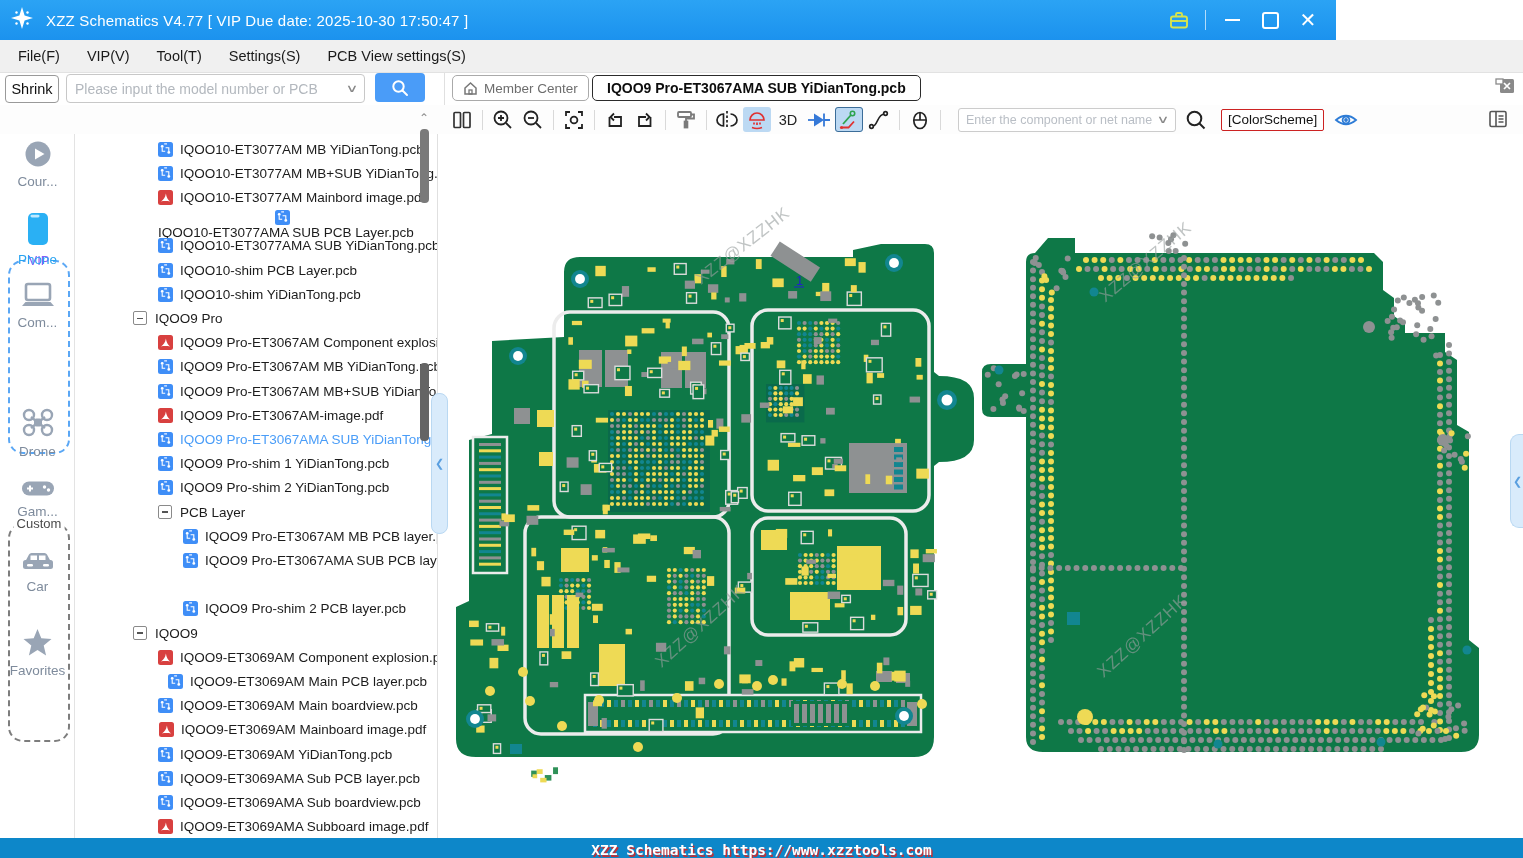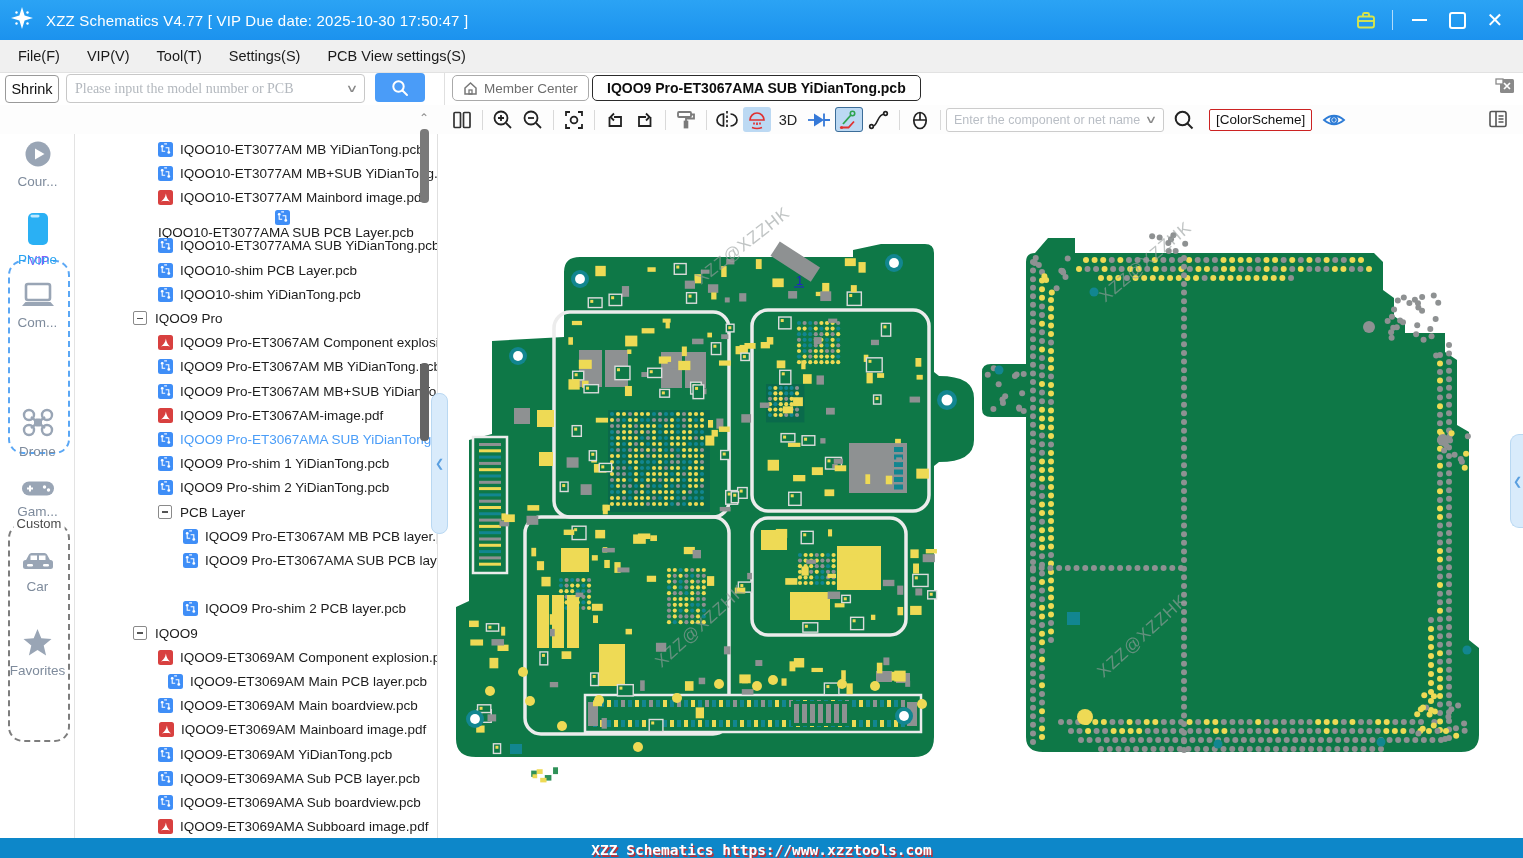--- a/index.html
+++ b/index.html
@@ -1,59 +1,59 @@
 <!DOCTYPE html>
 <html><head>
 <meta charset="utf-8">
 <style>
   html,body{margin:0;padding:0;width:1523px;height:858px;overflow:hidden;
     font-family:"Liberation Sans",sans-serif;background:#fff;position:relative}
   .abs{position:absolute}
   
-  #titlebar{left:0;top:0;width:1523px;height:40px;background:linear-gradient(180deg,#2ba3f4,#1b92ee);
+  #titlebar{left:0;top:0;width:1336px;height:40px;background:linear-gradient(180deg,#2ba3f4,#1b92ee);
     display:flex;align-items:center;color:#fff}
   #app-icon{margin:0 12px 0 10px}
   #title-text{font-size:15px;letter-spacing:.2px}
   #win-controls{position:absolute;right:0;top:0;height:40px;display:flex;align-items:center;gap:14px;padding-right:16px}
   .winbtn{display:flex;align-items:center;justify-content:center;width:24px;height:24px;cursor:default}
   #win-divider{width:1px;height:20px;background:rgba(255,255,255,.65)}
   #min-glyph{width:15px;height:2px;background:#fff}
   #max-glyph{width:13px;height:13px;border:2px solid #fff;border-radius:3px}
   #close-glyph{font-size:20px;line-height:20px;font-weight:400}
   
   #menubar{left:0;top:40px;width:1523px;height:33px;background:#f0f0f0;border-bottom:1px solid #e2e2e2;
     display:flex;align-items:center;gap:27px;padding-left:18px;box-sizing:border-box}
   .menu-item{font-size:14.5px;color:#1a1a1a}
   
   #subheader{left:0;top:73px;width:1523px;height:32px;background:#fff;border-bottom:1px solid #e3e3e3}
   #shrink-btn{left:5px;top:2px;width:52px;height:26px;border:1px solid #9a9a9a;border-radius:4px;
     display:flex;align-items:center;justify-content:center;font-size:14.5px;color:#111;background:#fff}
   #model-search{left:66px;top:1px;width:297px;height:27px;border:1px solid #c8c8c8;border-radius:4px;
     display:flex;align-items:center;background:#fff}
-  #model-search input{border:none;outline:none;flex:1;font-size:14px;padding:0 8px;color:#333;background:transparent;font-family:Liberation Serif, serif}
+  #model-search input{border:none;outline:none;flex:1;font-size:14px;padding:0 8px;color:#333;background:transparent;font-family:Liberation Sans, sans-serif}
   #model-search input::placeholder{color:#b3b8be}
   .chev{color:#888;font-size:11px;margin-right:8px;transform:scaleX(1.6)}
   #search-btn{left:375px;top:0px;width:50px;height:29px;background:#4a9cf8;border-radius:4px;
     display:flex;align-items:center;justify-content:center}
   #hdr-divider{left:444px;top:0;width:1px;height:32px;background:#e0e0e0}
   #member-btn{left:452px;top:2px;height:24px;padding:0 10px;border:1px solid #aaa;border-radius:5px;
     display:flex;align-items:center;gap:6px;font-size:13.5px;color:#6d6d6d;background:#fff}
   #active-tab{left:592px;top:2px;height:24px;padding:0 14px;border:1.6px solid #2b2b2b;border-radius:5px;
     display:flex;align-items:center;font-size:14px;font-weight:bold;color:#0d0d0d;background:#fff}
   #close-pane{left:1494px;top:4px}
   
   #toolbar{left:0;top:105px;width:1523px;height:29px;background:#fdfdfd;border-bottom:1px solid #e4e4e4;
     display:flex;align-items:center}
   #toolbar .lead{width:447px;flex:0 0 auto}
   .tbtn{width:28px;height:25px;display:flex;align-items:center;justify-content:center;border-radius:3px;margin:0 1px;flex:0 0 auto}
   .tbtn.sel{background:#bcd9f3}
   .tbtn.selb{background:#bcd9f3;outline:1.4px solid #3c6d99;outline-offset:-1px}
   .tdiv{width:1px;height:20px;background:#d9d9d9;margin:0 5px;flex:0 0 auto}
   #threed-btn{font-size:14.5px;color:#222;width:30px}
-  #net-search{width:216px;height:22px;border:1px solid #ccc;border-radius:3px;display:flex;align-items:center;margin-left:0;background:#fff}
+  #net-search{width:216px;height:22px;border:1px solid #ccc;border-radius:3px;display:flex;align-items:center;margin-left:12px;background:#fff}
   #net-search input{border:none;outline:none;flex:1;font-size:12.5px;padding:0 7px;color:#333;font-family:inherit;min-width:0}
   #net-search input::placeholder{color:#b9bec5}
   #colorscheme-btn{margin-left:10px;height:20px;padding:0 6px;border:1.6px solid #cc2222;border-radius:2px;
     display:flex;align-items:center;font-size:13.5px;color:#111;background:#fff}
   #panel-toggle{position:absolute;right:14px;top:108px}
   
   #vipbar{left:0;top:134px;width:75px;height:704px;background:#fff;border-right:1px solid #e3e3e3;box-sizing:border-box}
   .side-group{position:absolute;left:8px;width:58px;border-radius:15px}
   #vip-group{top:126px;height:190px;border:2px dashed #5aa7f5}
   #custom-group{top:389px;height:215px;border:2px dashed #7d7d7d}

